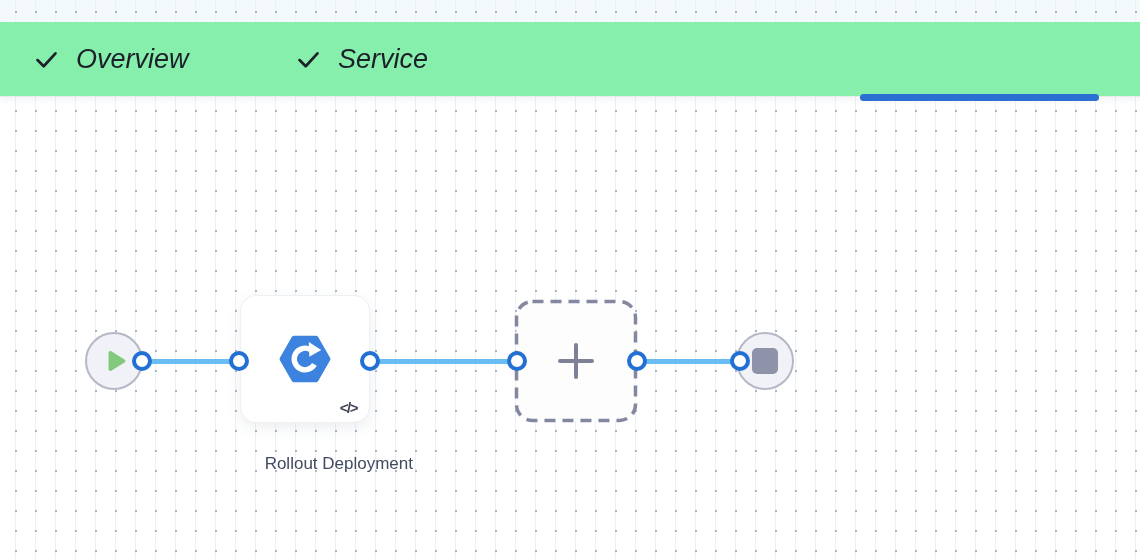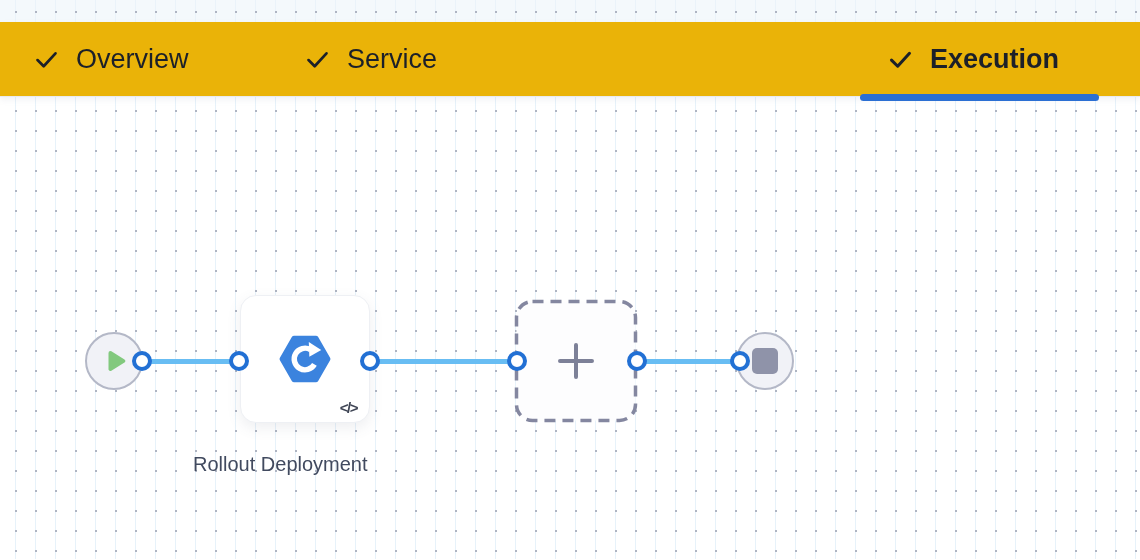--- a/index.html
+++ b/index.html
@@ -23,24 +23,25 @@
     background-color:#f4f9fc;
     background-image:
       radial-gradient(circle, #aeb4c2 1.2px, transparent 1.5px),
       linear-gradient(to right, #eaf3fa 1.5px, transparent 1.5px);
     background-size:20px 20px, 20px 20px;
     background-position:6px 2px, 15px 0;
   }
 
   
   .tabbar {
-    position:relative; height:75px; width:100%; background:#eab308;
+    position:relative; height:75px; width:100%; background:#86efac;
     border-bottom:1px solid #e9ebef;
     box-shadow:0 3px 6px rgba(130,140,155,0.10);
     z-index:5;
+    font-style:italic;
   }
   .tab {
     position:absolute; top:0; height:75px;
     display:flex; align-items:center; gap:16px;
     color:#1c2029; font-size:27px; font-weight:500;
     cursor:pointer; white-space:nowrap;
   }
   .tab.active { font-weight:700; }
   .tab .check { width:27px; height:27px; flex:0 0 auto; }
   .tab-underline {
@@ -84,21 +85,21 @@
     position:absolute; left:514px; top:202px; width:124px; height:124px;
     z-index:2; cursor:pointer;
   }
   .add-step-box svg.frame { position:absolute; left:0; top:0; }
   .add-step-box .plus {
     position:absolute; left:50%; top:50%; transform:translate(-50%,-50%);
   }
 
   .node-label {
     position:absolute; top:346px; width:220px;
-    text-align:left; font-size:20px; line-height:42px; color:#414a5f;
+    text-align:right; font-size:17px; line-height:42px; color:#414a5f;
     z-index:2;
   }
   .label-rollout { left:193px; }
   .label-addstep { left:466px; }
 </style>
 </head>
 <body>
 
 <div class="app">
 
@@ -106,34 +107,28 @@
 
   <div class="tabbar">
 
     <div class="tab" style="left:33px">
       <svg class="check" viewBox="0 0 24 24">
         <path d="M4 12.5 L9.5 18 L20 6.5" fill="none" stroke="#1c2029" stroke-width="2.4" stroke-linecap="round" stroke-linejoin="round"></path>
       </svg>
       <span>Overview</span>
     </div>
 
-    <div class="tab" style="left:304px">
+    <div class="tab" style="left:295px">
       <svg class="check" viewBox="0 0 24 24">
         <path d="M4 12.5 L9.5 18 L20 6.5" fill="none" stroke="#1c2029" stroke-width="2.4" stroke-linecap="round" stroke-linejoin="round"></path>
       </svg>
       <span>Service</span>
     </div>
 
 
-    <div class="tab active" style="left:887px">
-      <svg class="check" viewBox="0 0 24 24">
-        <path d="M4 12.5 L9.5 18 L20 6.5" fill="none" stroke="#1c2029" stroke-width="2.7" stroke-linecap="round" stroke-linejoin="round"></path>
-      </svg>
-      <span>Execution</span>
-    </div>
 
     <div class="tab-underline"></div>
   </div>
 
   <div class="canvas grid">
 
     <div class="connector-line" style="left:142px; width:97px;"></div>
     <div class="connector-line" style="left:370px; width:147px;"></div>
     <div class="connector-line" style="left:637px; width:103px;"></div>
 

